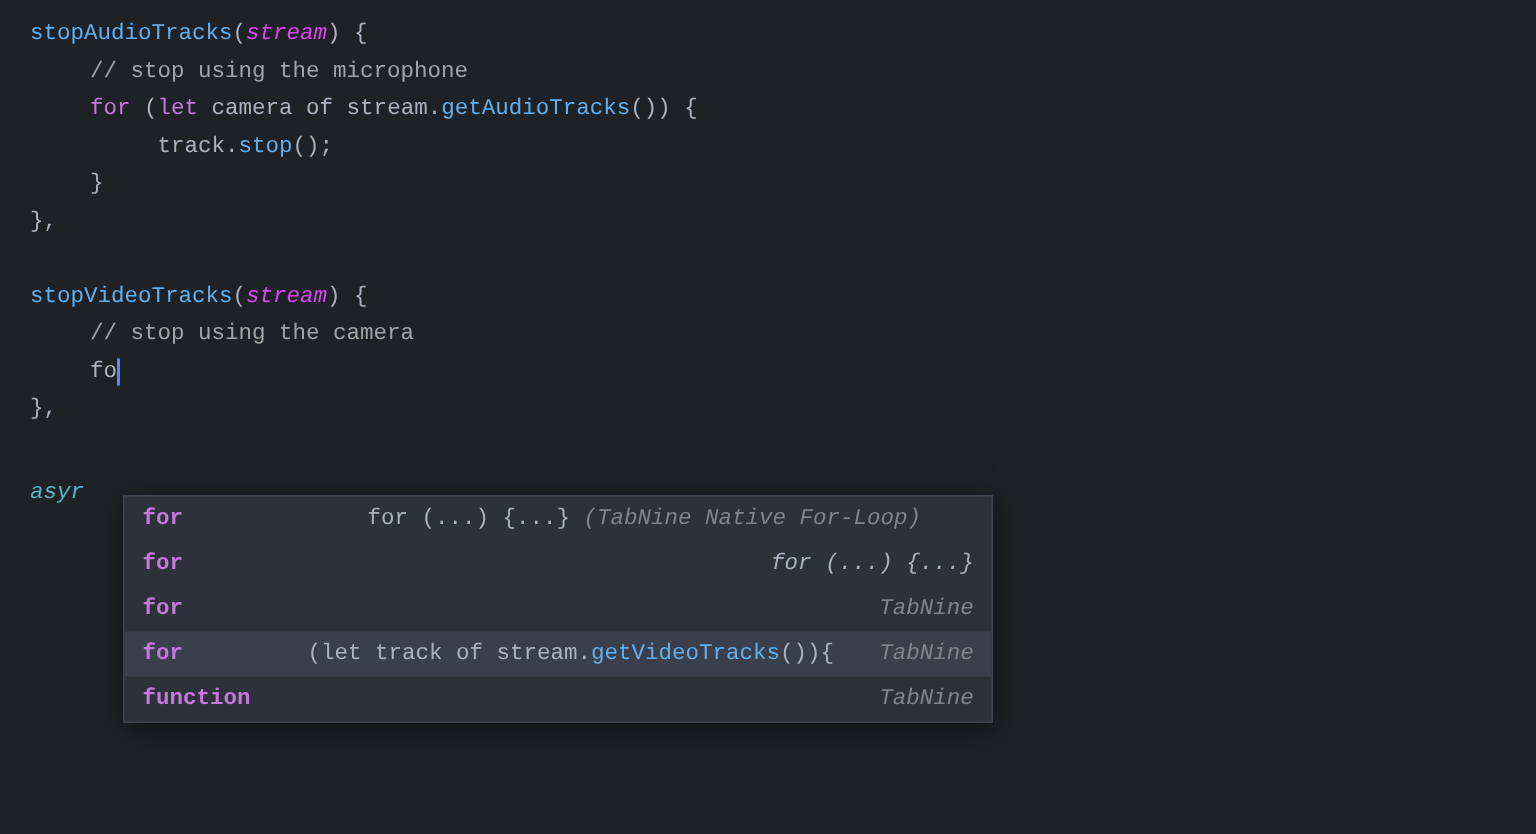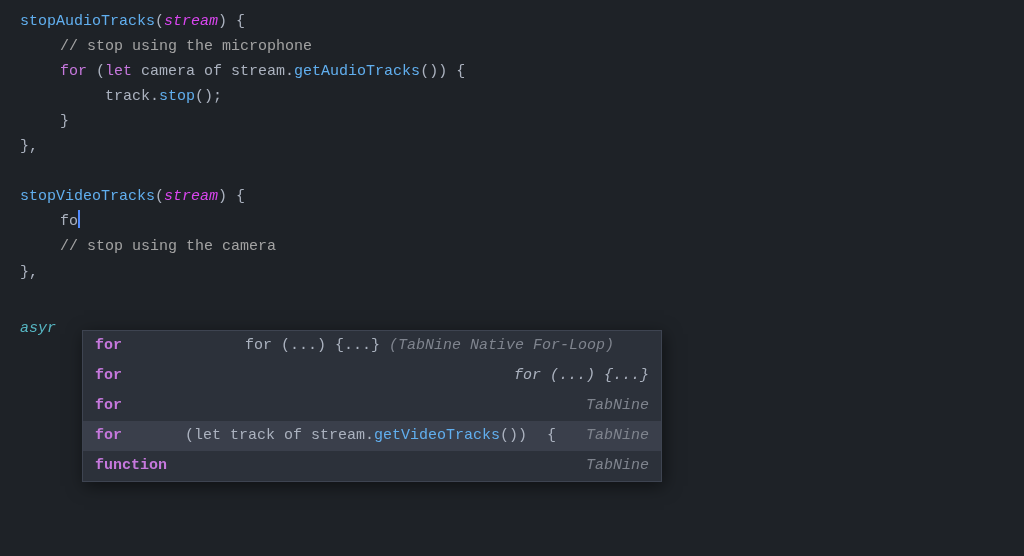--- a/index.html
+++ b/index.html
@@ -17,21 +17,21 @@
       width: 100%;
       height: 100%;
       padding: 10px 0;
       position: relative;
     }
     .code-line {
       display: flex;
       padding: 0 20px;
       white-space: pre;
       min-height: 25px;
-      align-items: flex-start;
+      align-items: center;
     }
     .indent1 { padding-left: 60px; }
     .indent2 { padding-left: 105px; }
 
     
     .fn-name { color: #61afef; }
     .param { color: #d946ef; font-style: italic; }
     .punctuation { color: #abb2bf; }
     .keyword { color: #c678dd; }
     .comment { color: #a3a3a3; }
@@ -119,25 +119,25 @@
     <span class="plain">},</span>
   </div>
 
   <div class="code-line">&nbsp;</div>
 
   <div class="code-line">
     <span class="fn-name">stopVideoTracks</span><span class="punctuation">(</span><span class="param">stream</span><span class="punctuation">) {</span>
   </div>
 
   <div class="code-line indent1">
-    <span class="plain">fo</span><span class="cursor"></span>
+    <span class="comment">// stop using the camera</span>
   </div>
 
   <div class="code-line indent1">
-    <span class="comment">// stop using the camera</span>
+    <span class="plain">fo</span><span class="cursor"></span>
   </div>
 
   <div class="code-line" style="display:flex; align-items:center;">
     <span class="plain">},</span>
     <span style="margin-left: 20px; min-width:90px;"></span>
   </div>
 
   <div class="code-line" style="display:flex; align-items:center;margin-top:31px;">
     <span class="async-kw">asyr</span>
     <span style="margin-left: 20px; min-width:90px;"></span>
@@ -157,21 +157,21 @@
     </div>
 
     <div class="ac-item">
       <span class="ac-keyword">for</span>
       <span class="ac-snippet" style="margin-left:60px; flex:1;"></span>
       <span class="ac-source tabnine">TabNine</span>
     </div>
 
     <div class="ac-item selected" style="background:#3a3f4b;">
       <span class="ac-keyword">for</span>
-      <span class="ac-snippet" style="flex:1;">
+      <span class="ac-snippet" style="margin-left:20px; flex:1;">
         <span style="color:#abb2bf;">(let track of stream.</span><span style="color:#61afef;">getVideoTracks</span><span style="color:#abb2bf;">())</span>
       </span>
       <span style="color:#abb2bf;">{</span>
       <span class="ac-source tabnine" style="font-style:italic; color:#7f848e; margin-left:10px;">TabNine</span>
     </div>
 
     <div class="ac-item">
       <span class="ac-keyword">function</span>
       <span class="ac-snippet" style="margin-left:20px; flex:1;"></span>
       <span class="ac-source tabnine">TabNine</span>

